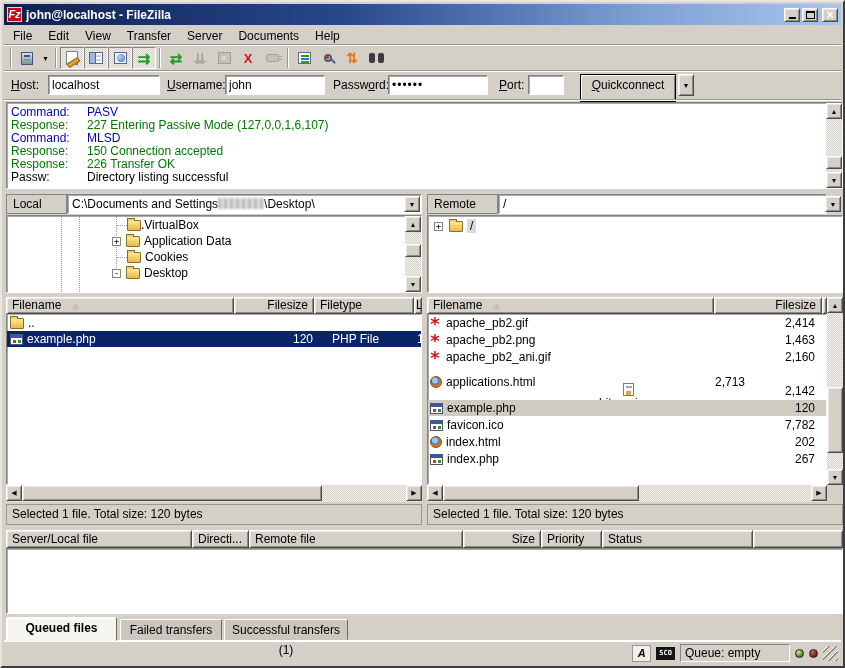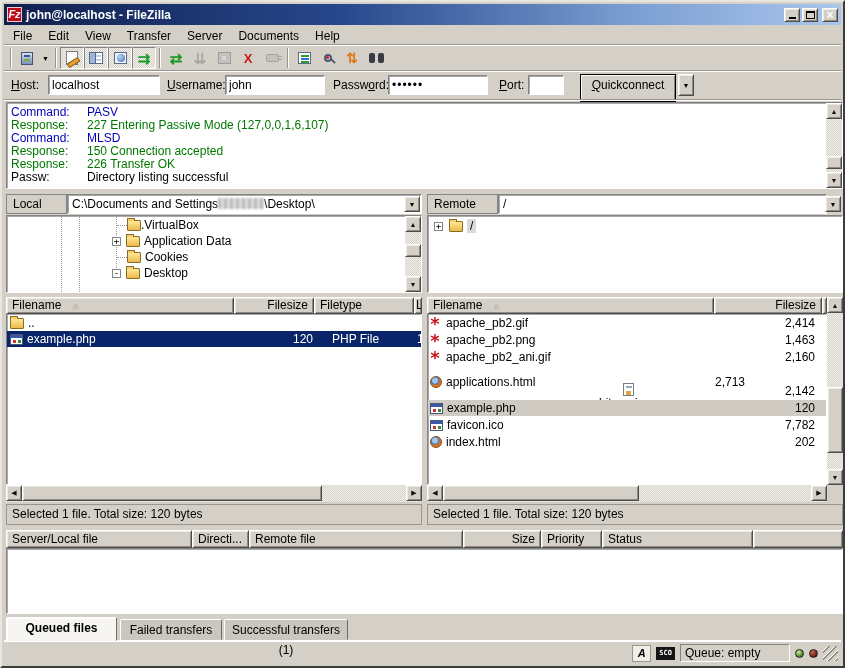--- a/index.html
+++ b/index.html
@@ -346,20 +346,25 @@
     <div class="frow" style="top:103px;width:398px;">
         <span class="ico-winapp" style="margin-left:2px;"></span>
         <span class="fname">favicon.ico</span>
         <span class="fcell" style="left:287px;width:100px;text-align:right;">7,782</span>
       </div>
     <div class="frow" style="top:120px;width:398px;">
         <span class="ico-firefox" style="margin-left:2px;"></span>
         <span class="fname">index.html</span>
         <span class="fcell" style="left:287px;width:100px;text-align:right;">202</span>
       </div>
+    <div class="frow" style="top:137px;width:398px;">
+        <span class="ico-winapp" style="margin-left:2px;"></span>
+        <span class="fname">index.php</span>
+        <span class="fcell" style="left:287px;width:100px;text-align:right;">267</span>
+      </div>
   </div>
 
   <div class="abs dither" style="left:825px;top:295px;width:16px;height:188px;">
     <div class="sbtn raised" style="left:0;top:0;">▲</div>
     <div class="sthumb raised" style="left:0;top:90px;width:16px;height:66px;"></div>
     <div class="sbtn raised" style="left:0;top:172px;">▼</div>
   </div>
 
   <div class="abs dither" style="left:425px;top:483px;width:400px;height:17px;">
     <div class="sbtn raised" style="left:0;top:0;">◀</div>

